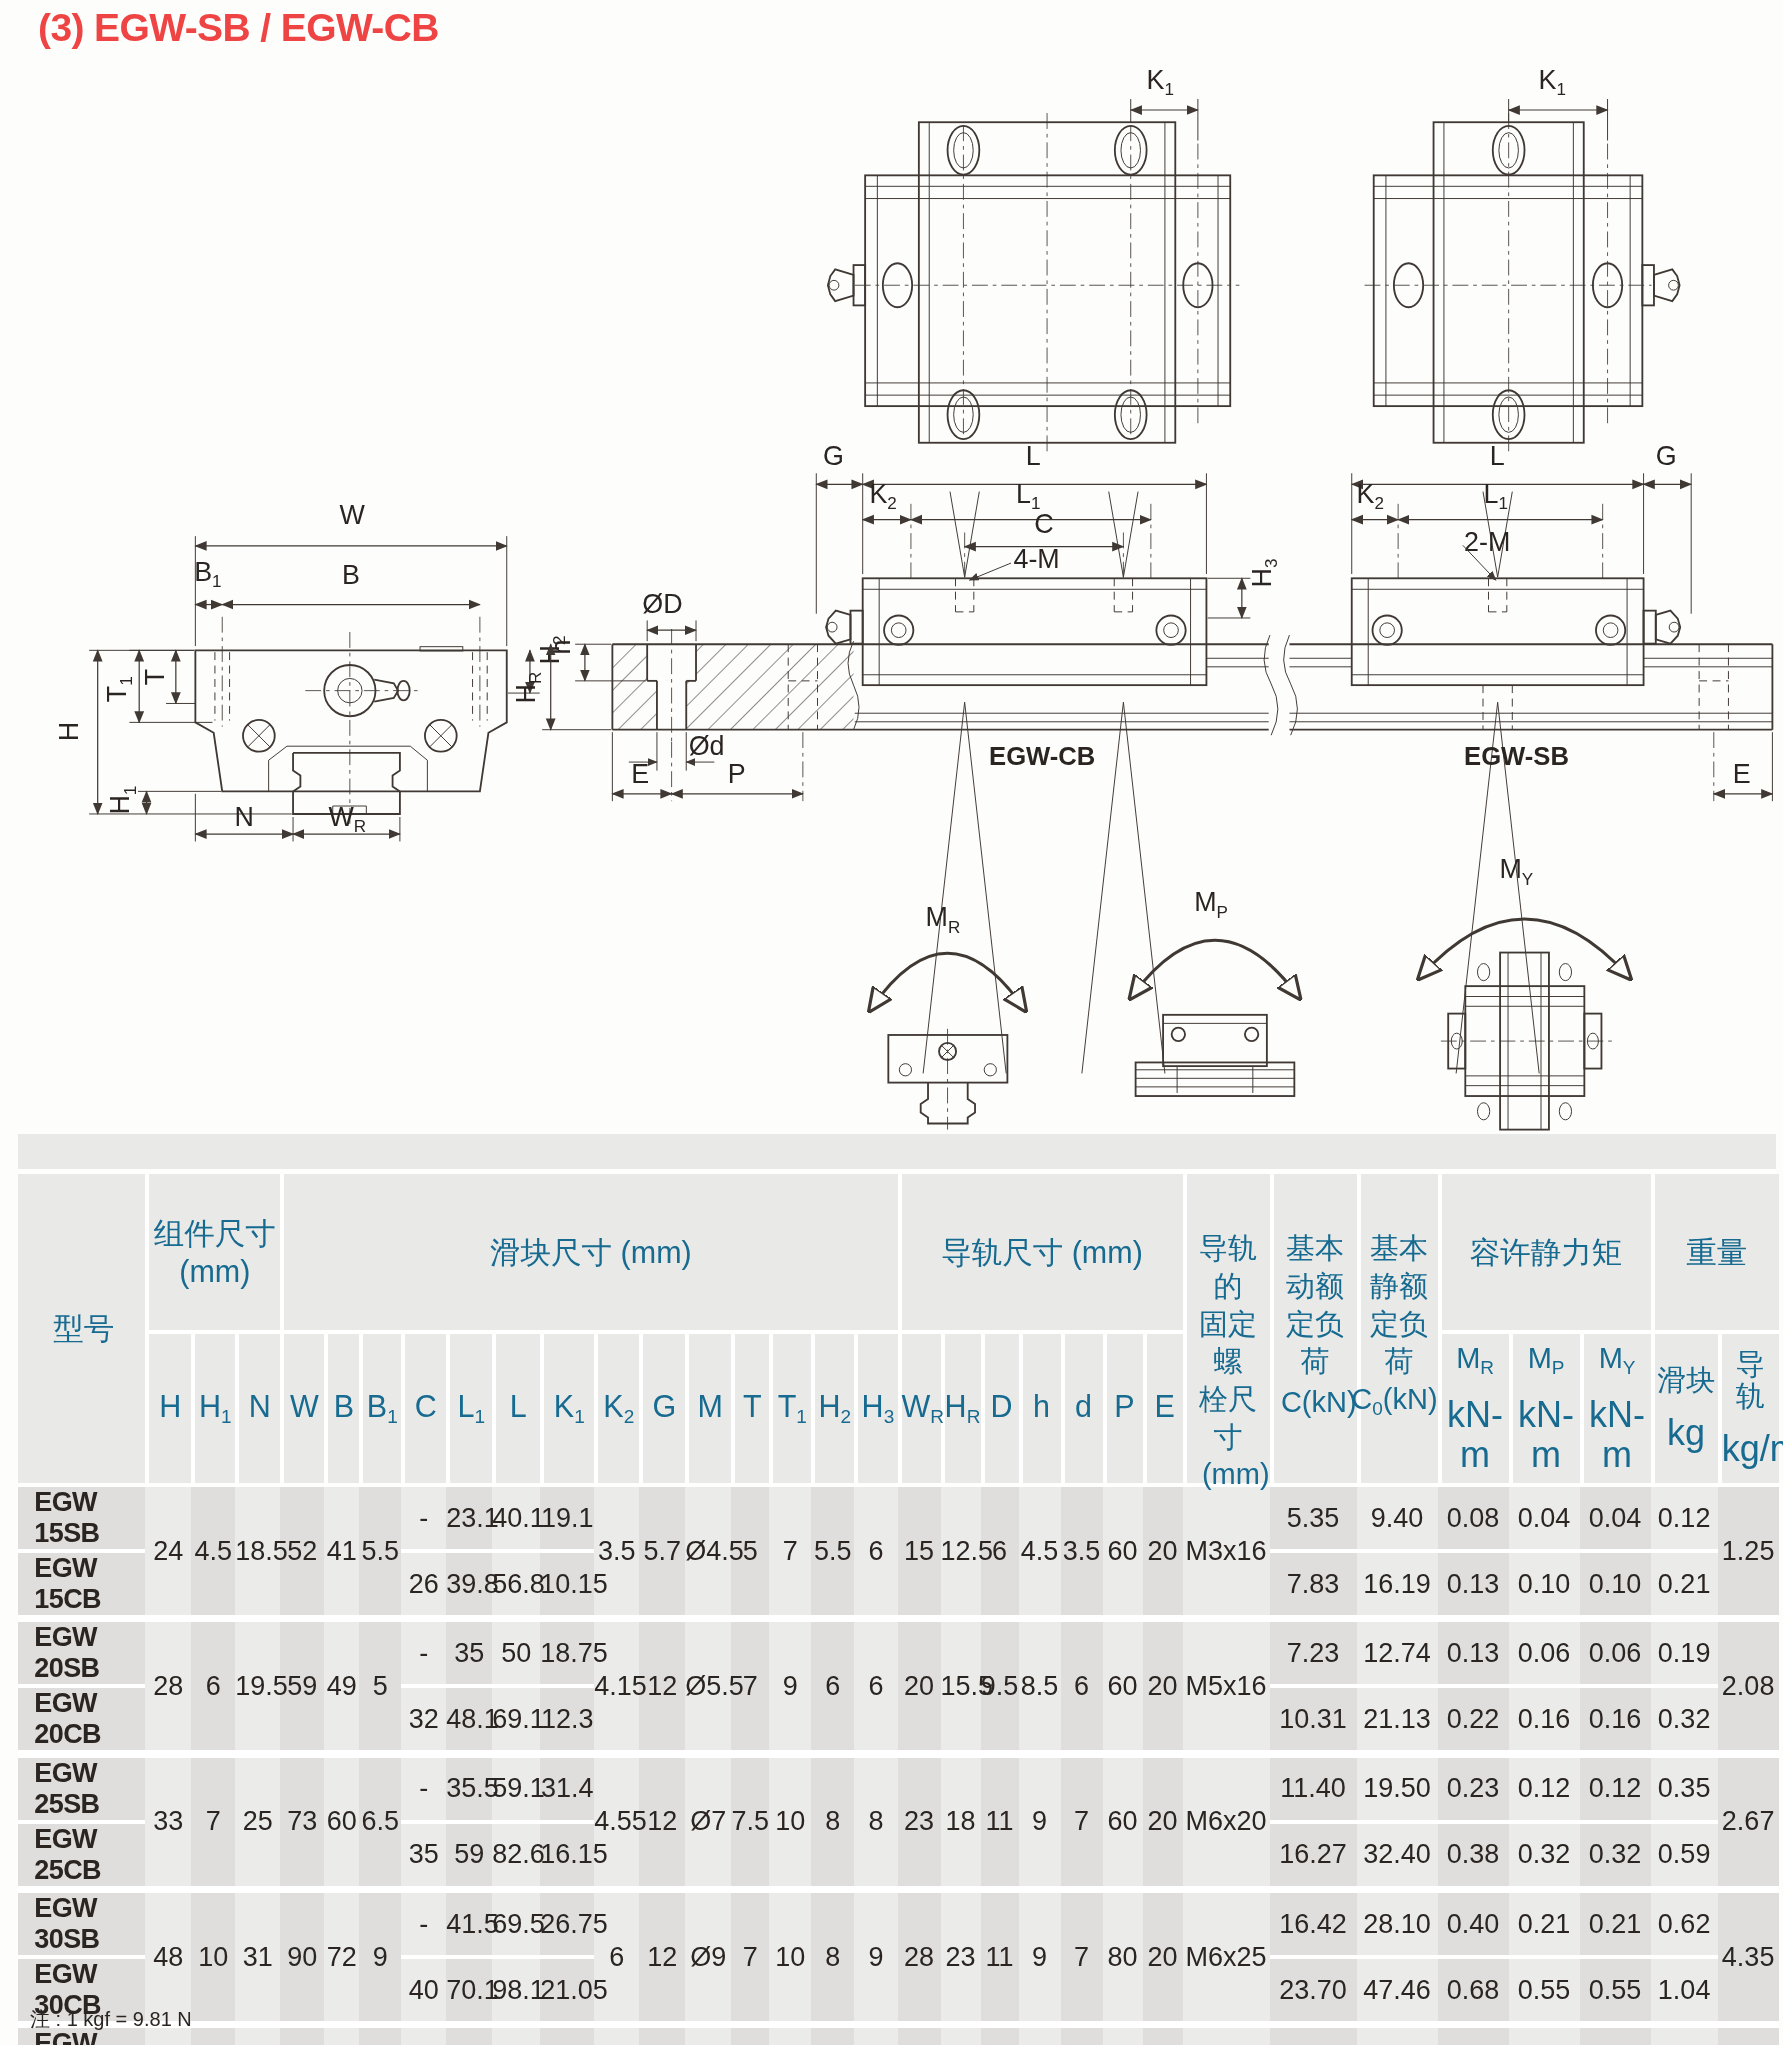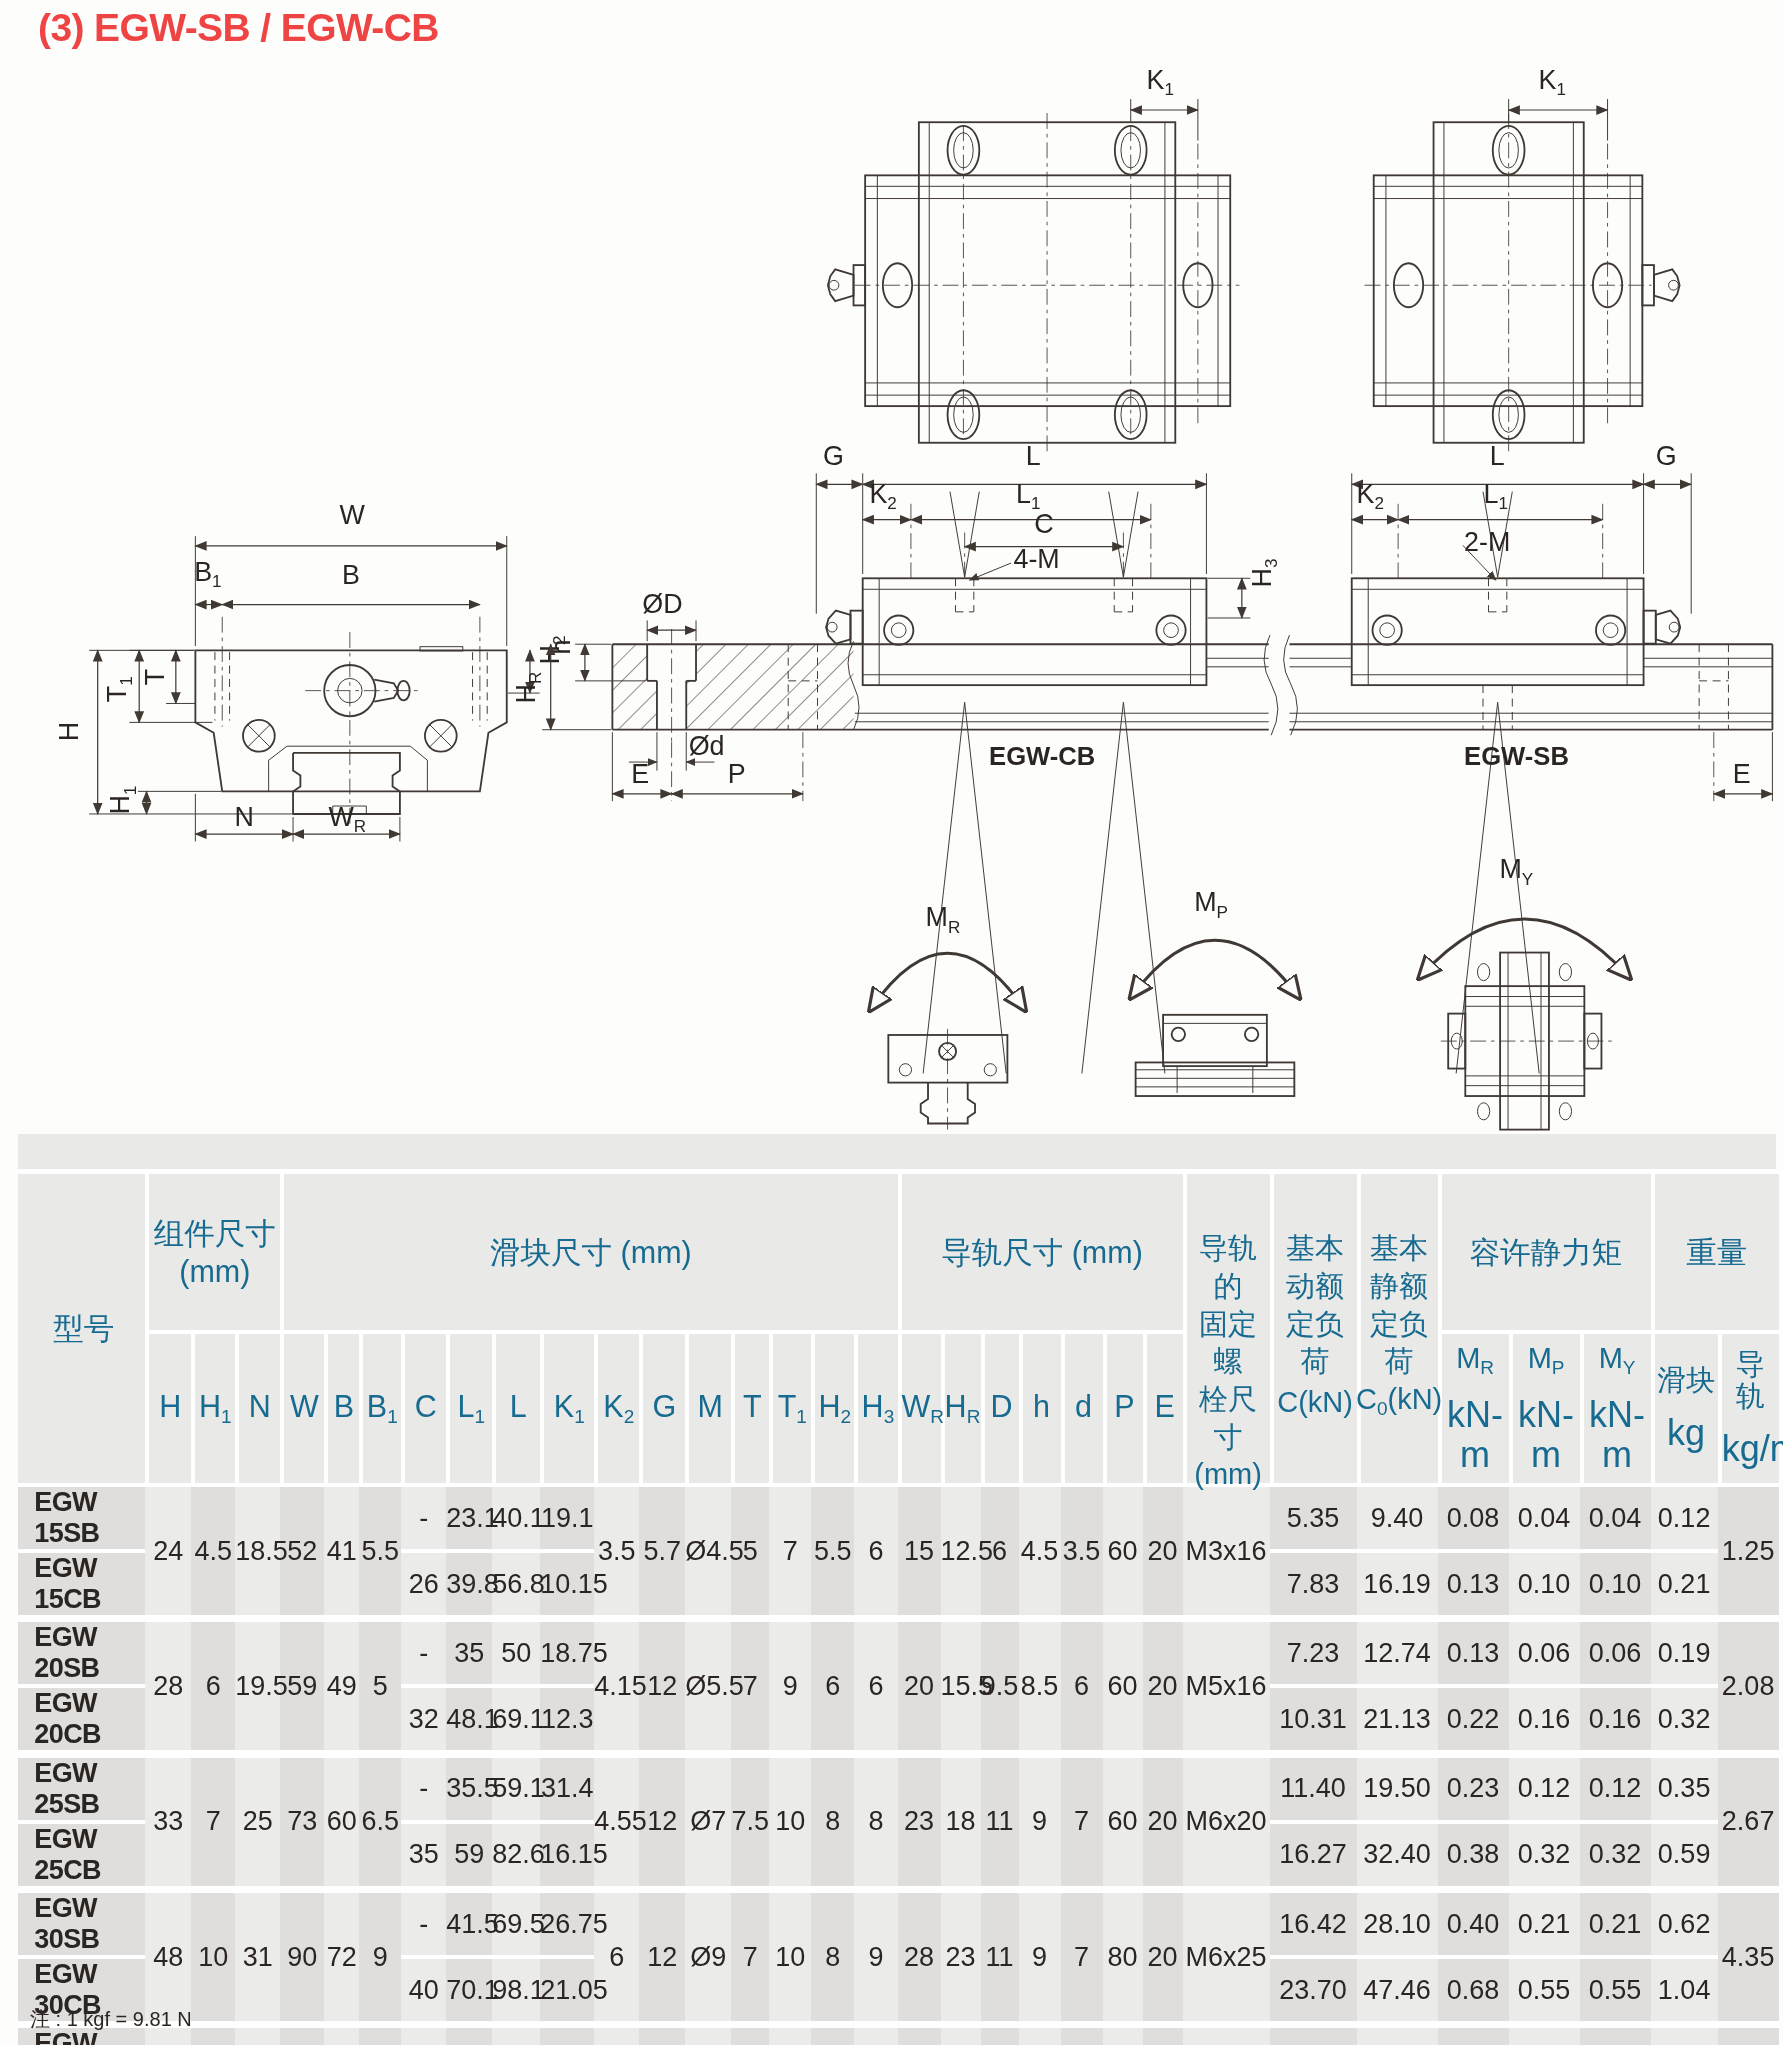--- a/index.html
+++ b/index.html
@@ -22,21 +22,21 @@
   .gapline{height:4.9px;background:#fff;}
   table{border-collapse:separate;border-spacing:0;table-layout:fixed;width:1758px;}
   th,td{box-sizing:border-box;padding:0;font-weight:normal;}
   thead th{background:#e9e9e7;color:#176a90;border-left:4.3px solid #fff;}
   thead tr.ga{height:142px;}
   thead tr.gb{height:96px;}
   th.g{font-size:30.5px;vertical-align:middle;text-align:center;white-space:pre-line;line-height:1.25;}
   th.model-h{border-left:none;text-align:left;padding-left:35px;}
   th.bb{border-bottom:4.3px solid #fff;}
   th.v{vertical-align:top;}
-  .vwrap{height:233px;display:flex;flex-direction:column;align-items:center;}
+  .vwrap{height:233px;display:flex;flex-direction:column;align-items:flex-end;}
   .vwrap .gt{margin-top:18.3px;font-size:29px;white-space:pre-line;line-height:1.3;}
   .vwrap .gu{margin-top:auto;padding-bottom:24.4px;font-size:29px;}
   th.subc{font-size:30.5px;text-align:center;vertical-align:middle;border-bottom:4.9px solid #fff;}
   thead th.endb{border-bottom:4.9px solid #fff;}
   .ss{font-size:19px;vertical-align:-6.1px;}
   .sup0{font-size:19px;vertical-align:-6.1px;}
   th.two div{line-height:1.1;}
   th.two .l1{font-size:29px;margin-bottom:16px;}
   th.two .unit{font-size:36px;}
   

